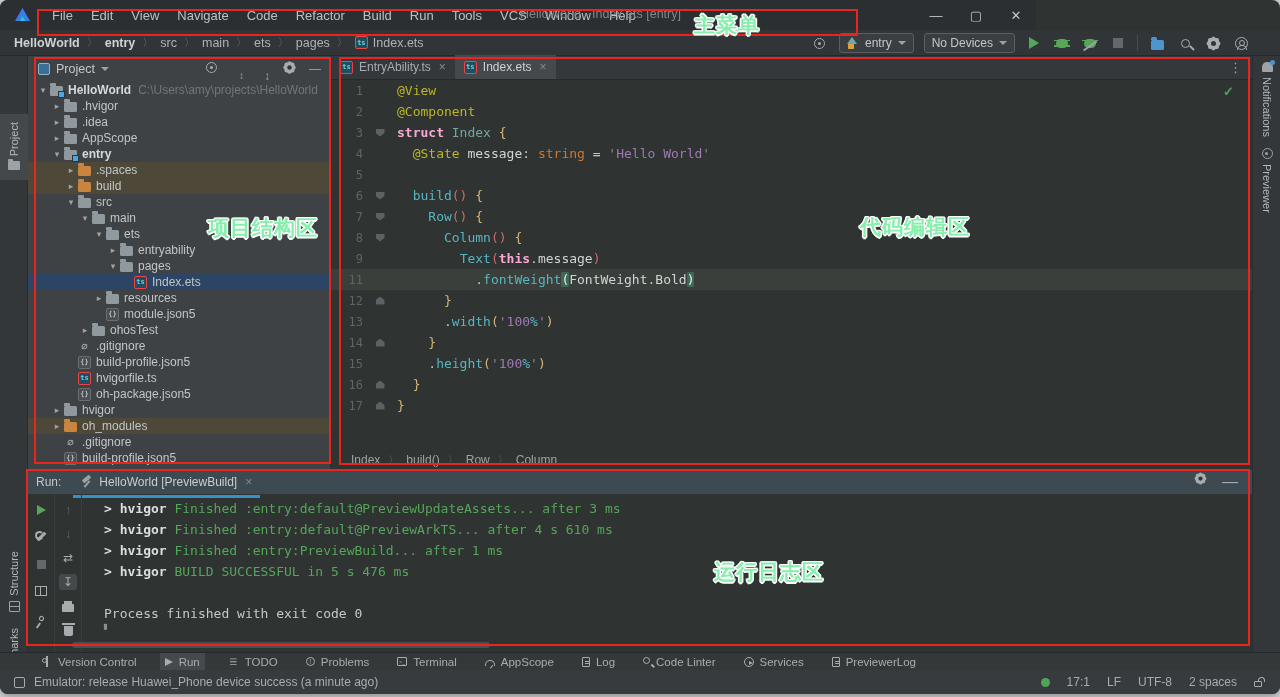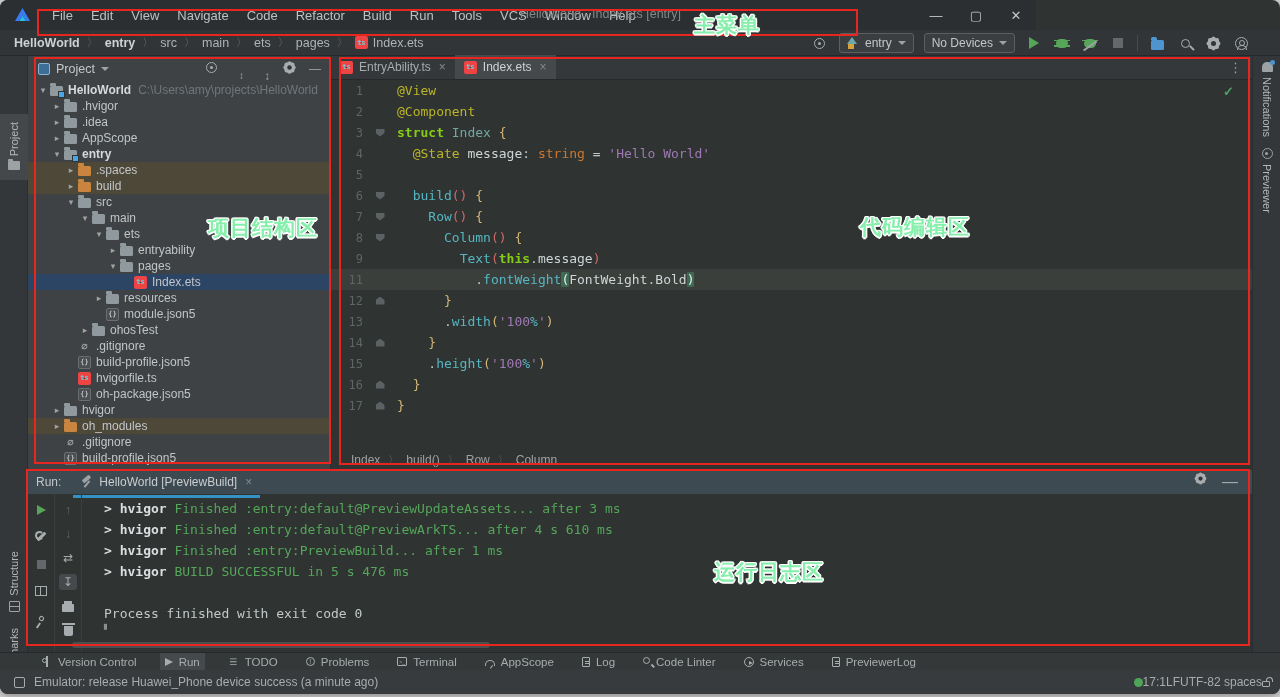--- a/index.html
+++ b/index.html
@@ -81,41 +81,41 @@
   .trow.sel { background:#2d4565; }
   .chev { width:14px; color:#9da2a4; font-size:9px; text-align:center; flex:0 0 14px; }
   .tlabel { margin-left:5px; }
   .tlabel.bold { font-weight:bold; color:#d5d9db; }
   .tsuffix { margin-left:7px; color:#70767a; }
   .folder { width:13px; height:10px; background:#8f999e; border-radius:1.5px; position:relative; flex:0 0 13px; margin-top:1px; }
   .folder::before { content:""; position:absolute; left:0; top:-2.5px; width:6px; height:2.5px; background:#8f999e; border-radius:1px 1px 0 0; }
   .folder.orange, .folder.orange::before { background:#c9853f; }
   .folder.mod::after { content:""; position:absolute; right:-2px; bottom:-2px; width:5px; height:5px; background:#47a7e8; border:1px solid #2f3331; }
   .fi { width:13px; height:13px; border-radius:2px; flex:0 0 13px; display:flex; align-items:center; justify-content:center; font-size:7px; font-weight:bold; font-family:"DejaVu Sans Mono",monospace; }
-  .fi.ets { background:#1f4f5e; color:#6ecfdb; border:6px solid #ef4444; }
+  .fi.ets { background:#1f4f5e; color:#6ecfdb; border:1px solid #ef4444; }
   .fi.json { background:#4a4e50; color:#b9bec0; border:1px solid #6a6e70; }
   .fi.git { background:transparent; color:#9da2a4; font-size:11px; }
 
   
   #editor { position:absolute; left:331px; top:56px; width:921px; height:414px; background:#2f3331; }
   #tabbar { height:24px; background:#34383a; border-bottom:1px solid #26292b; display:flex; align-items:flex-end; }
   .etab { height:24px; display:flex; align-items:center; gap:6px; padding:0 9px; font-size:12px; color:#a7acae; }
   .etab.active { background:#45494b; color:#ced2d4; }
   .tab-close { color:#84898b; font-size:12px; margin-left:2px; }
   #tab-menu { margin-left:auto; color:#9da2a4; font-size:13px; padding:0 10px; align-self:center; }
   #inspect-ok { position:absolute; right:18px; top:28px; color:#4fa065; font-size:13px; font-weight:bold; }
   #code { position:absolute; left:0; top:24px; right:0; height:357px; font-family:"DejaVu Sans Mono",monospace; font-size:13px; }
   .cline { height:21px; display:flex; align-items:center; }
   .cline.cur { background:#3a3f3c; }
   .lnum { width:32px; text-align:right; color:#5f6466; flex:0 0 32px; font-size:12px; }
   .fold { width:34px; flex:0 0 34px; display:flex; justify-content:center; }
   .fold-open { width:9px; height:8px; background:#5c6163; clip-path:polygon(0 0,100% 0,100% 55%,50% 100%,0 55%); }
   .fold-close { width:9px; height:8px; background:#5c6163; clip-path:polygon(50% 0,100% 45%,100% 100%,0 100%,0 45%); }
   .ctext { white-space:pre; }
-  .t-ann{color:#bbb529} .t-kw{color:#cc7832} .t-kwb{color:#84cc16;font-weight:bold}
+  .t-ann{color:#bbb529} .t-kw{color:#cc7832} .t-kwb{color:#f9a8d4;font-weight:bold}
   .t-type{color:#72a7a3} .t-fn{color:#56b6c2} .t-parA{color:#d1696b}
   .t-brace{color:#d5b778} .t-str{color:#9f79b5} .t-num{color:#a0c96f}
   .t-pct{color:#56b6c2} .t-pun{color:#bfc4c6} .t-pln{color:#cfd4d6}
   .t-hl{color:#e8ecee;background:#3e6a55;border-radius:1px}
   #ed-breadcrumb { position:absolute; left:0; bottom:0; height:20px; width:100%; display:flex; align-items:center; padding-left:20px; font-size:12px; color:#9da2a4; background:#2f3331; }
   .eb-sep { margin:0 8px; color:#6e7476; font-size:10px; }
 
   
   #run-panel { position:absolute; left:28px; top:470px; width:1224px; height:182px; background:#2f3331; }
   #run-header { height:24px; background:#3d4a51; display:flex; align-items:center; padding-left:8px; }
@@ -171,21 +171,21 @@
   .bi-doc { border:1.3px solid #a7acae; width:8px; height:10px; border-radius:1px; }
   .bi-doc::after { content:""; position:absolute; left:2px; top:3px; width:5px; height:1px; background:#a7acae; box-shadow:0 2px 0 #a7acae; }
   .bi-mag { width:7px; height:7px; border:1.4px solid #a7acae; border-radius:50%; margin:0 0 2px 0; }
   .bi-mag::after { content:""; position:absolute; left:7px; top:7px; width:4px; height:1.5px; background:#a7acae; transform:rotate(45deg); }
   .bi-serv { border:1.3px solid #a7acae; border-radius:50%; width:10px; height:10px; }
   .bi-serv::after { content:""; position:absolute; left:4px; top:3px; width:0; height:0; border-top:2.5px solid transparent; border-bottom:2.5px solid transparent; border-left:4px solid #a7acae; }
 
   
   #statusbar { position:absolute; left:0; top:670px; width:1280px; height:24px; background:#373b3d; display:flex; align-items:center; font-size:12px; color:#a7acae; }
   #sb-icon { width:11px; height:11px; border:1.4px solid #a7acae; border-radius:2px; margin:0 9px 0 14px; }
-  #sb-right { position:absolute; right:10px; display:flex; align-items:center; }
+  #sb-right { position:absolute; right:18px; display:flex; align-items:center; gap:17px; }
   #sb-dot { width:9px; height:9px; border-radius:50%; background:#4fa557; }
   .lockic { width:8px; height:6px; border:1.4px solid #a7acae; border-radius:1px; position:relative; margin-top:4px; }
   .lockic::before { content:""; position:absolute; left:3px; top:-5px; width:5px; height:4px; border:1.4px solid #a7acae; border-bottom:none; border-radius:4px 4px 0 0; }
 
   
   .anno-box { position:absolute; border:2px solid #e8251f; z-index:60; pointer-events:none; }
   .anno-label { position:absolute; z-index:61; color:#86efac; font-weight:bold; font-size:21px; letter-spacing:1px; pointer-events:none;
     text-shadow:-1px -1px 0 #fff,1px -1px 0 #fff,-1px 1px 0 #fff,1px 1px 0 #fff,0 -1.5px 0 #fff,0 1.5px 0 #fff,-1.5px 0 0 #fff,1.5px 0 0 #fff; }
 </style>
 </head>

